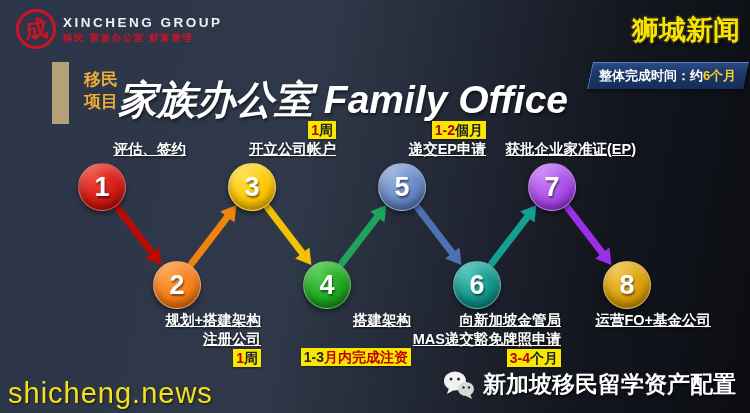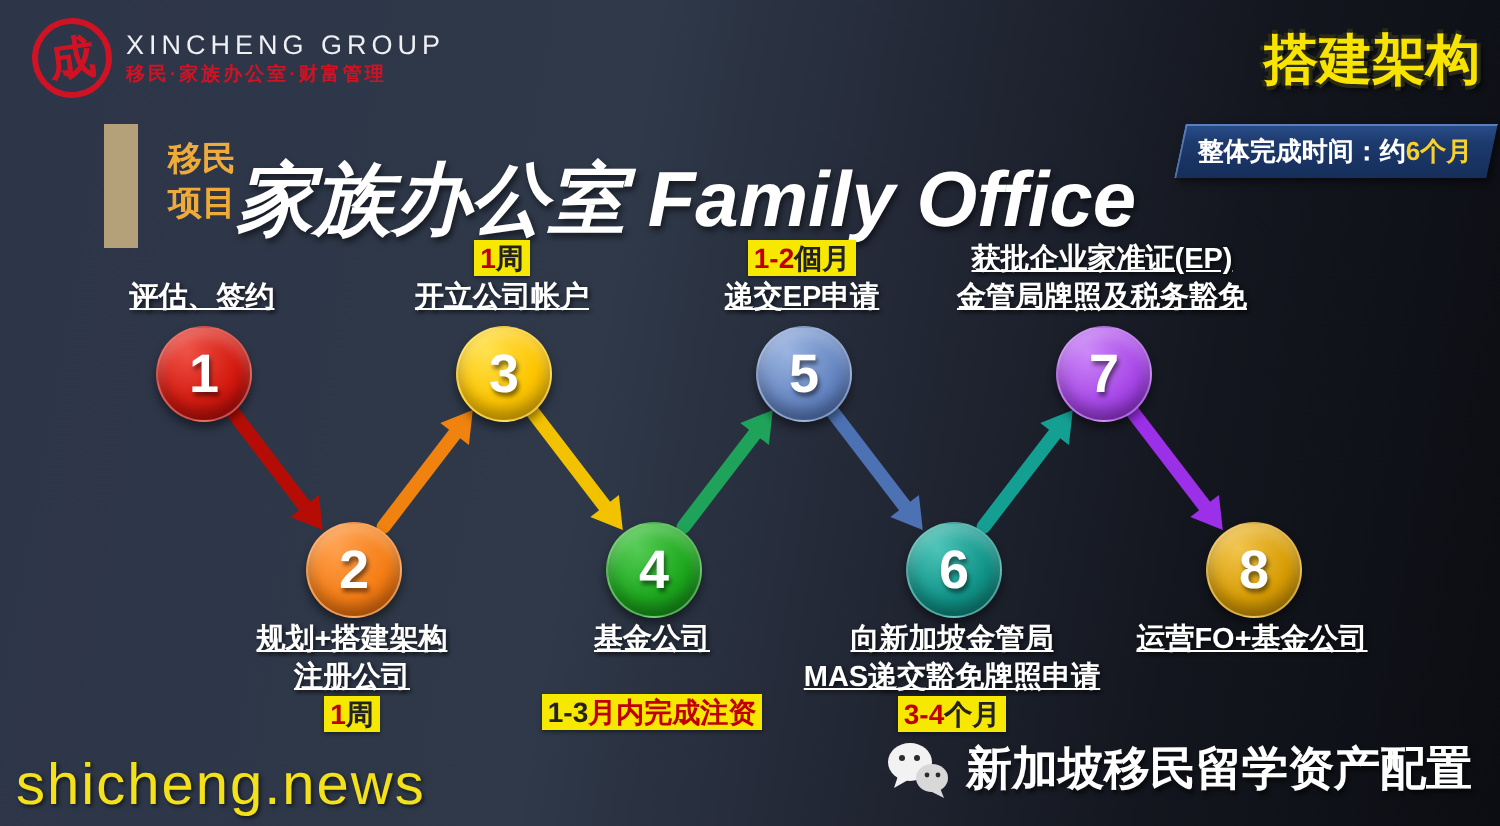--- a/index.html
+++ b/index.html
@@ -6,21 +6,21 @@
   #canvas{
     position:relative;width:750px;height:413px;overflow:hidden;
     font-family:"Liberation Sans","DejaVu Sans",sans-serif;
     background:linear-gradient(100deg,#2d3548 0%,#2f3949 40%,#232836 58%,#13161e 78%,#0b0d12 100%);
   }
   
   .logo{position:absolute;left:16px;top:9px;display:flex;align-items:center;gap:7px;}
   .seal{width:34px;height:34px;border:3px solid #cf1325;border-radius:50%;display:flex;
         align-items:center;justify-content:center;color:#cf1325;font-weight:bold;font-size:23px;
         transform:rotate(-8deg);}
-  .company{color:#eef0f3;font-size:13.5px;font-weight:400;letter-spacing:2.5px;line-height:16px;}
+  .company{color:#eef0f3;font-size:13.5px;font-weight:700;letter-spacing:2.5px;line-height:16px;}
   .tagline{color:#cf1325;font-size:9.5px;font-weight:bold;letter-spacing:1.5px;line-height:13px;}
   .site-name{position:absolute;right:10px;top:12px;font-size:27px;font-weight:bold;color:#f8e400;
         text-shadow:-2px 0 0 #2a2a18,2px 0 0 #2a2a18,0 -2px 0 #2a2a18,0 2px 0 #2a2a18,2px 2px 3px #000;}
   
   .gold-bar{position:absolute;left:52px;top:62px;width:17px;height:62px;background:#b4a17a;}
   .proj-tag{position:absolute;left:84px;top:69px;font-size:17px;font-weight:bold;color:#eeab3a;
         line-height:21.5px;text-align:center;}
   .main-title{position:absolute;left:118px;top:73px;font-size:39px;font-weight:bold;color:#fff;
         text-shadow:1px 2px 3px rgba(0,0,0,.55);white-space:nowrap;font-style:italic;}
   .duration-badge{position:absolute;left:590px;top:62px;width:156px;height:27px;
@@ -29,21 +29,21 @@
         display:flex;align-items:center;justify-content:center;}
   .duration-badge .inner{transform:skewX(12deg);font-size:13px;font-weight:bold;color:#fff;white-space:nowrap;}
   .duration-badge .hl{color:#f8d22a;}
   
   #arrow-layer{position:absolute;left:0;top:0;width:750px;height:413px;}
   .circle{position:absolute;width:46px;height:46px;border-radius:50%;
         display:flex;align-items:center;justify-content:center;
         border:1px solid rgba(255,255,255,.28);
         box-shadow:inset 0 -5px 7px rgba(0,0,0,.28),inset 0 5px 6px rgba(255,255,255,.25),0 3px 5px rgba(0,0,0,.45);}
   .num{color:#fff;font-size:27px;font-weight:bold;text-shadow:1px 2px 2px rgba(0,0,0,.5);}
-  .labels{position:absolute;width:170px;text-align:center;}
+  .labels{position:absolute;width:170px;text-align:right;}
   .flow-text{color:#fff;font-size:14.5px;font-weight:bold;line-height:18.5px;
         text-shadow:1px 1px 2px rgba(0,0,0,.65);white-space:nowrap;text-decoration:underline;}
   .badge-line{line-height:20px;}
   .badge{display:inline-block;background:#f6e800;padding:0 3px;font-size:14px;font-weight:bold;line-height:18px;
         box-shadow:0 1px 2px rgba(0,0,0,.4);}
   .spacer{height:17px;}
   
   .site-url{position:absolute;left:8px;bottom:3px;font-size:29px;color:#f3e11c;letter-spacing:1px;
         text-shadow:1px 1px 2px rgba(0,0,0,.6);}
   .wechat-row{position:absolute;right:14px;bottom:13px;display:flex;align-items:center;gap:8px;}
@@ -57,21 +57,21 @@
   <div class="logo">
     <div class="seal">
       <span>成</span>
     </div>
     <div>
       <div class="company">XINCHENG GROUP</div>
       <div class="tagline">移民·家族办公室·财富管理</div>
     </div>
   </div>
 
-  <div class="site-name">搭建架构</div>
+  <div class="site-name">狮城新闻</div>
 
   <div class="gold-bar"></div>
   <div class="proj-tag">
     <div>移民</div>
     <div>项目</div>
   </div>
   <div class="main-title">家族办公室 Family Office</div>
 
   <div class="duration-badge">
     <div class="inner">
@@ -114,21 +114,21 @@
         <span class="num">3</span>
       </div>
       <div class="labels" style="left: 166px; bottom: 255px;">
         <div class="badge-line"><span class="badge"><span style="color: rgb(192, 0, 0);">1</span><span style="color: rgb(34, 34, 34);">周</span></span></div>
         <div class="flow-text">开立公司帐户</div>
       </div>
       <div class="circle" style="left: 303px; top: 261px; background: radial-gradient(circle at 32% 26%, rgb(85, 204, 85) 0%, rgb(30, 168, 30) 55%, rgb(14, 122, 18) 96%);">
         <span class="num">4</span>
       </div>
       <div class="labels" style="left: 241px; top: 311px;">
-        <div class="flow-text">基金公司</div>
+        <div class="flow-text">搭建架构</div>
         <div class="spacer"></div>
         <div class="badge-line"><span class="badge"><span style="color: rgb(34, 34, 34);">1-3</span><span style="color: rgb(192, 0, 0);">月内完成注资</span></span></div>
       </div>
       <div class="circle" style="left: 378px; top: 163px; background: radial-gradient(circle at 32% 26%, rgb(154, 180, 224) 0%, rgb(103, 135, 195) 55%, rgb(66, 97, 158) 96%);">
         <span class="num">5</span>
       </div>
       <div class="labels" style="left: 316px; bottom: 255px;">
         <div class="badge-line"><span class="badge"><span style="color: rgb(192, 0, 0);">1-2</span><span style="color: rgb(34, 34, 34);">個月</span></span></div>
         <div class="flow-text">递交EP申请</div>
       </div>
@@ -138,21 +138,20 @@
       <div class="labels" style="left: 391px; top: 311px;">
         <div class="flow-text">向新加坡金管局</div>
         <div class="flow-text">MAS递交豁免牌照申请</div>
         <div class="badge-line"><span class="badge"><span style="color: rgb(192, 0, 0); margin-top: 20px;">3-4</span><span style="color: rgb(34, 34, 34);">个月</span></span></div>
       </div>
       <div class="circle" style="left: 528px; top: 163px; background: radial-gradient(circle at 32% 26%, rgb(204, 136, 248) 0%, rgb(169, 74, 232) 55%, rgb(127, 34, 192) 96%);">
         <span class="num">7</span>
       </div>
       <div class="labels" style="left: 466px; bottom: 255px;">
         <div class="flow-text">获批企业家准证(EP)</div>
-        <div class="flow-text">金管局牌照及税务豁免</div>
       </div>
       <div class="circle" style="left: 603px; top: 261px; background: radial-gradient(circle at 32% 26%, rgb(242, 196, 77) 0%, rgb(217, 158, 6) 55%, rgb(176, 124, 0) 96%);">
         <span class="num">8</span>
       </div>
       <div class="labels" style="left: 541px; top: 311px;">
         <div class="flow-text">运营FO+基金公司</div>
       </div>
     </div>
 
   <div class="site-url">shicheng.news</div>

